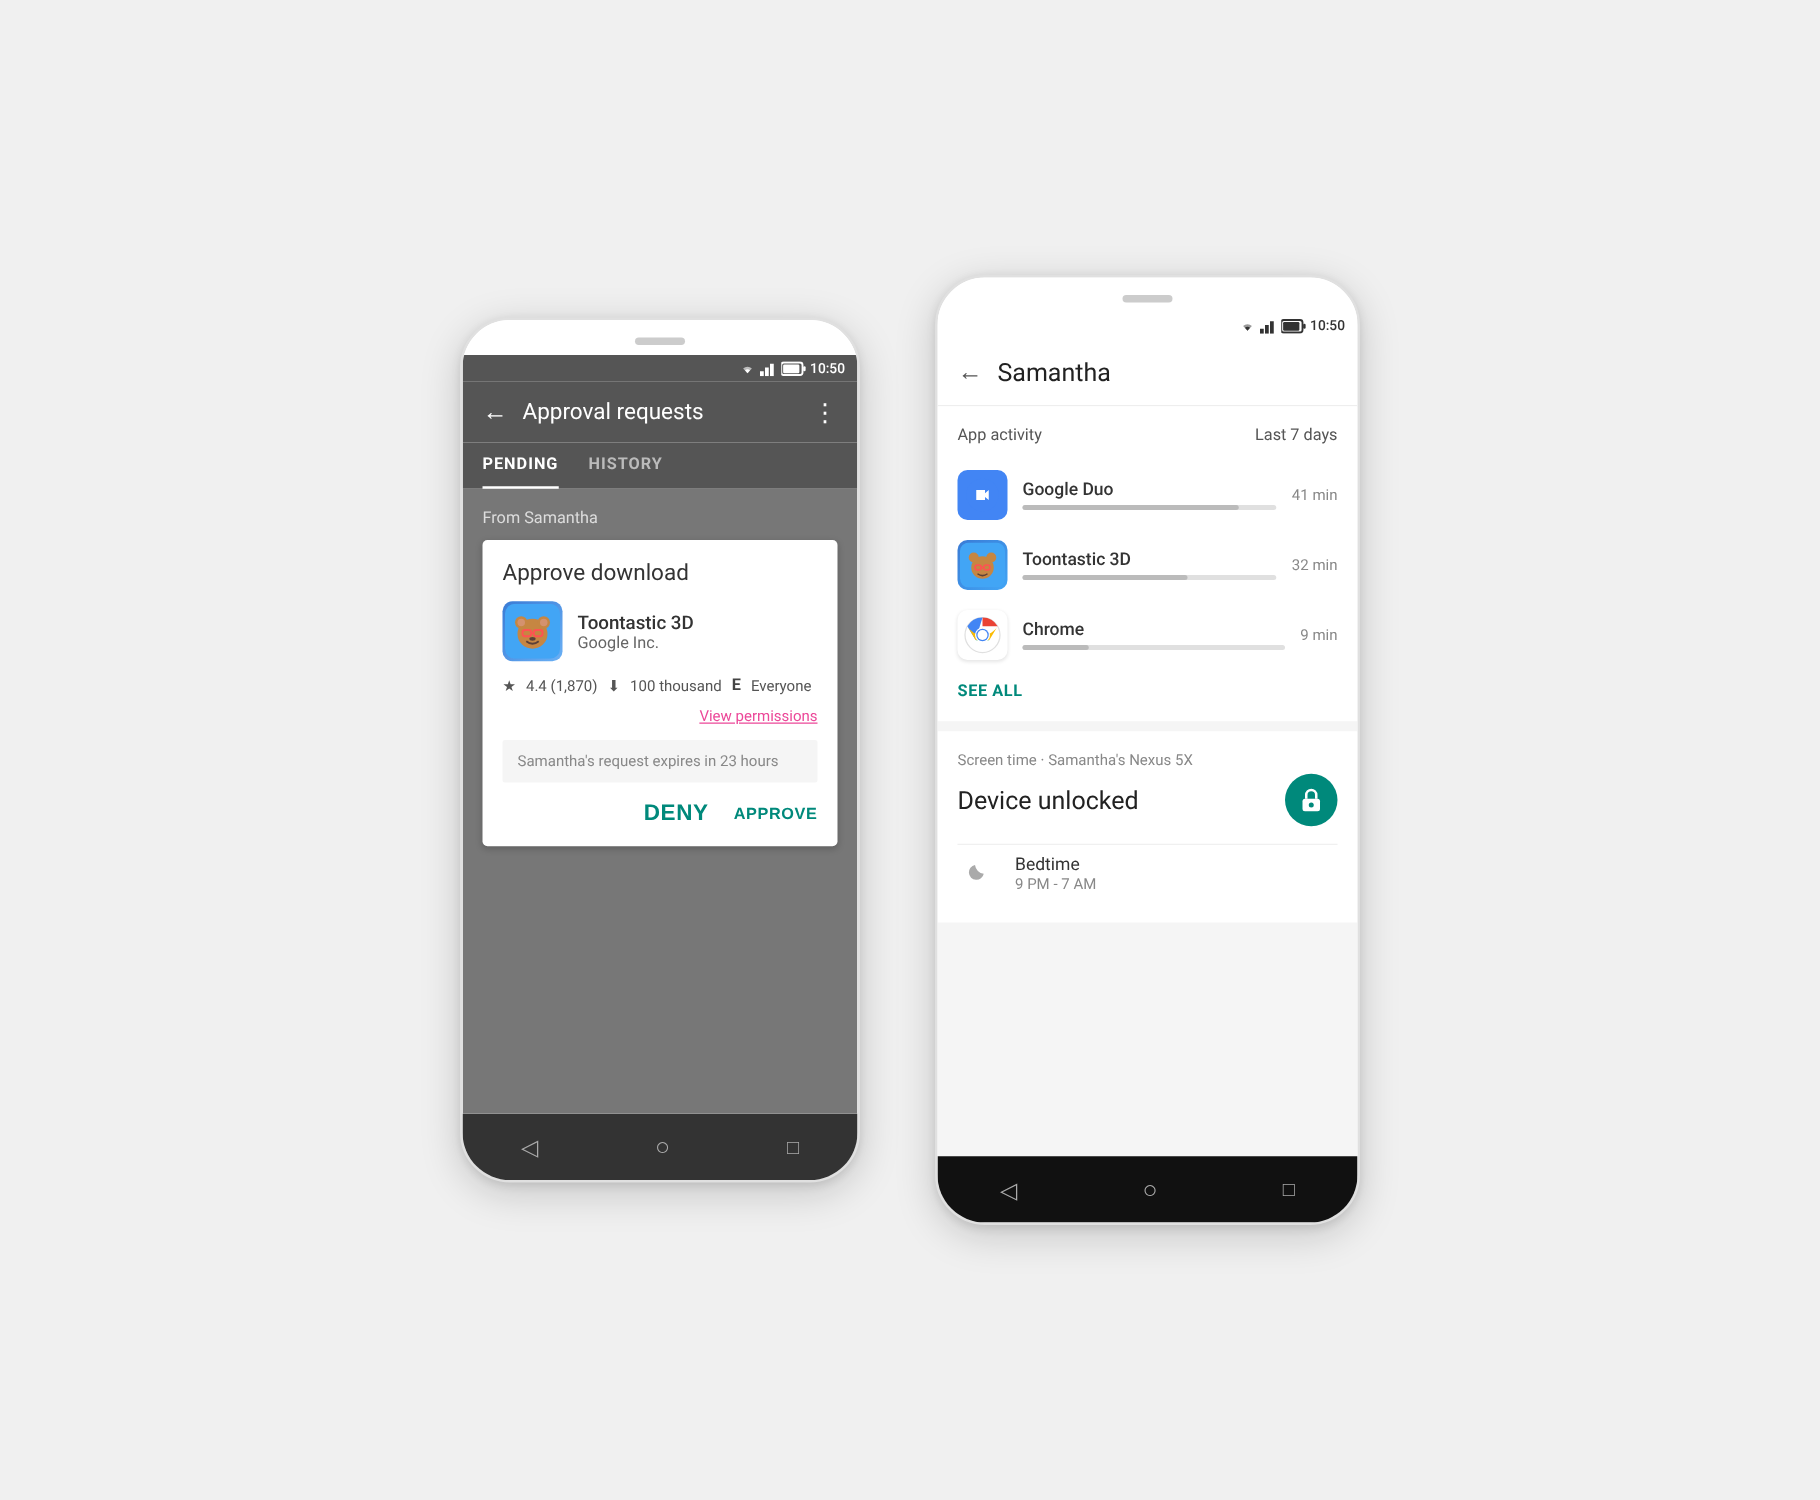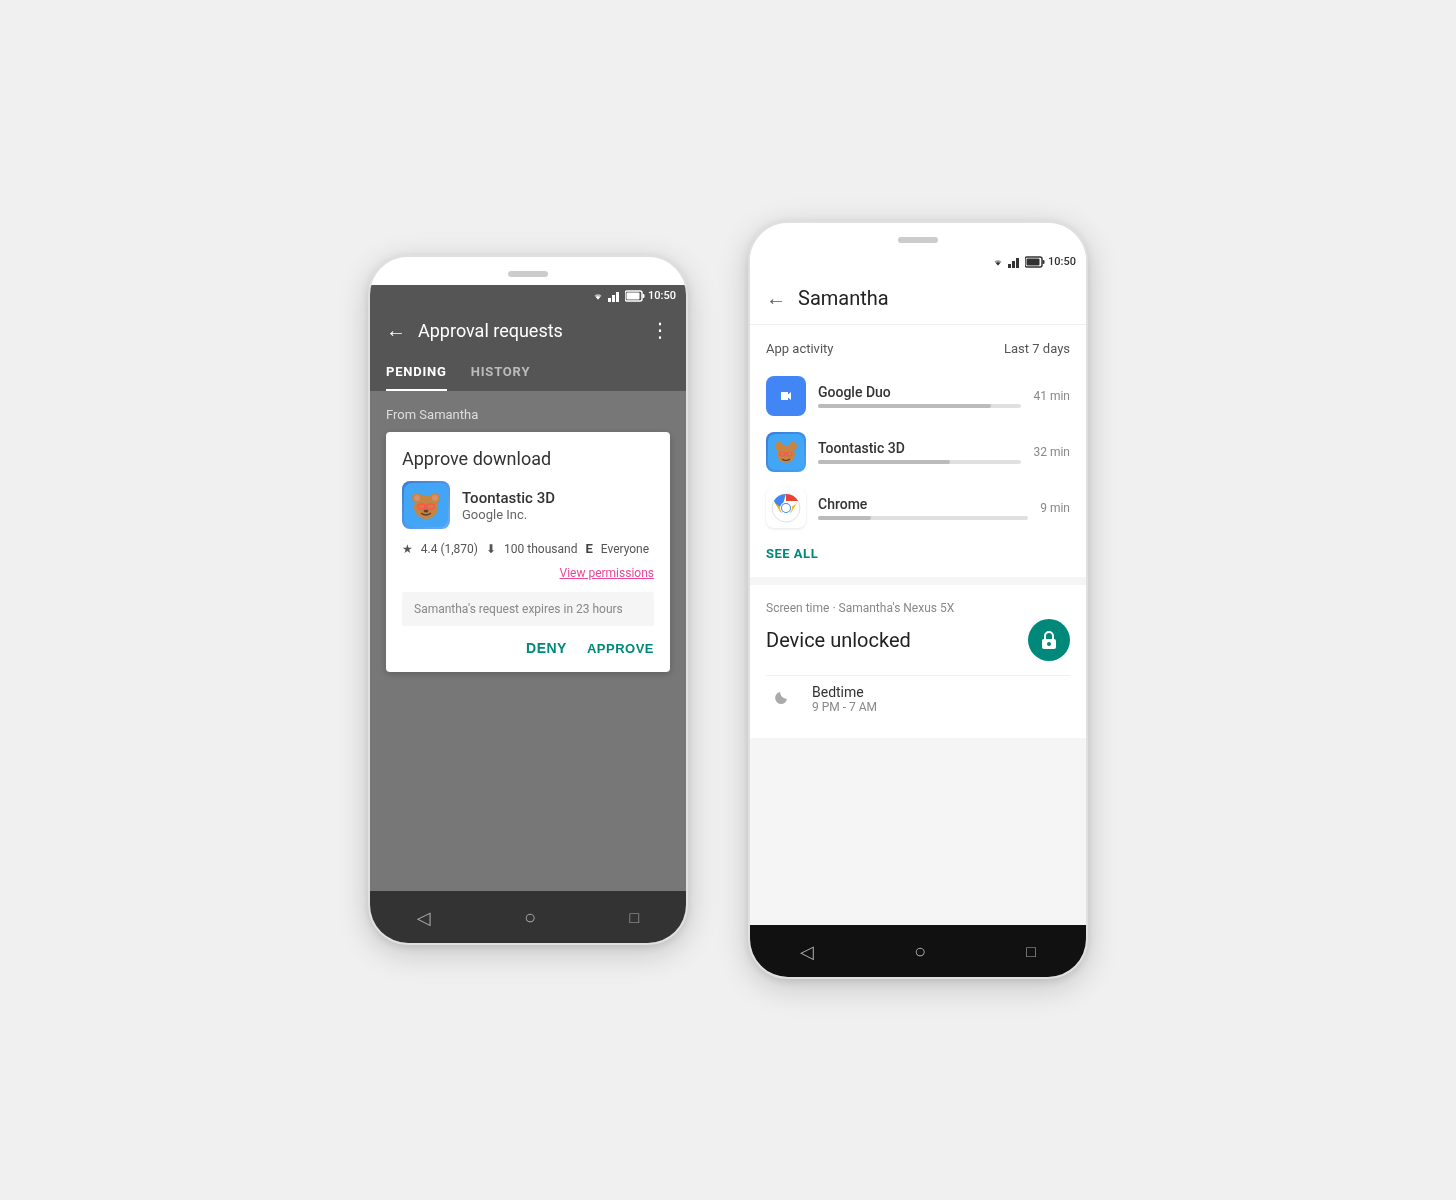--- a/index.html
+++ b/index.html
@@ -187,21 +187,21 @@
       color: #888;
       margin-bottom: 14px;
     }
     .card-actions {
       display: flex;
       justify-content: flex-end;
       gap: 20px;
     }
     .btn-deny {
       color: #00897b;
-      font-size: 14px;
+      font-size: 18px;
       font-weight: 700;
       letter-spacing: 0.5px;
       background: none;
       border: none;
       cursor: pointer;
     }
     .btn-approve {
       color: #00897b;
       font-size: 13px;
       font-weight: 700;

